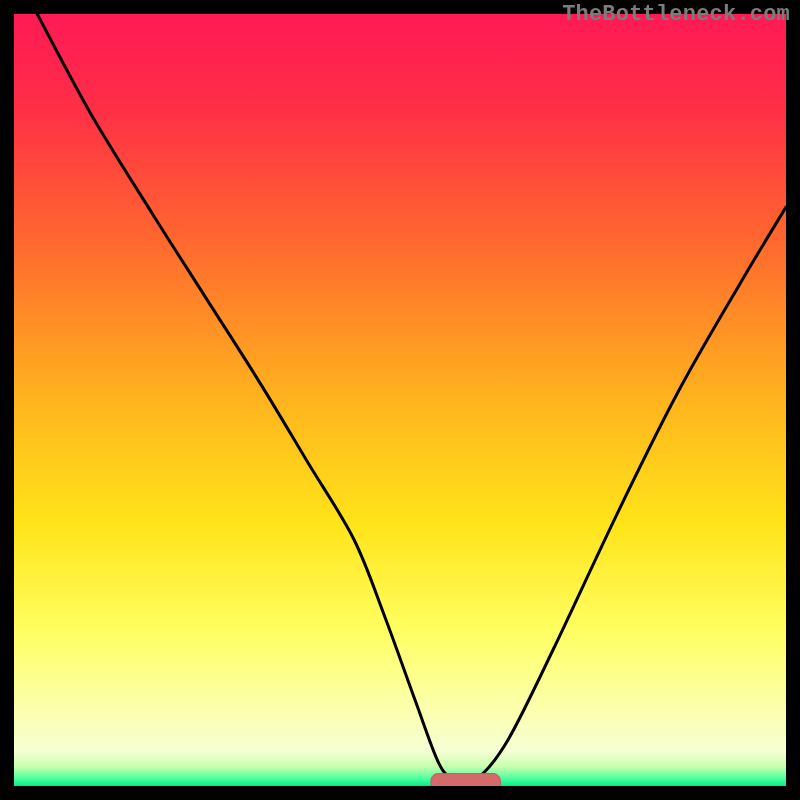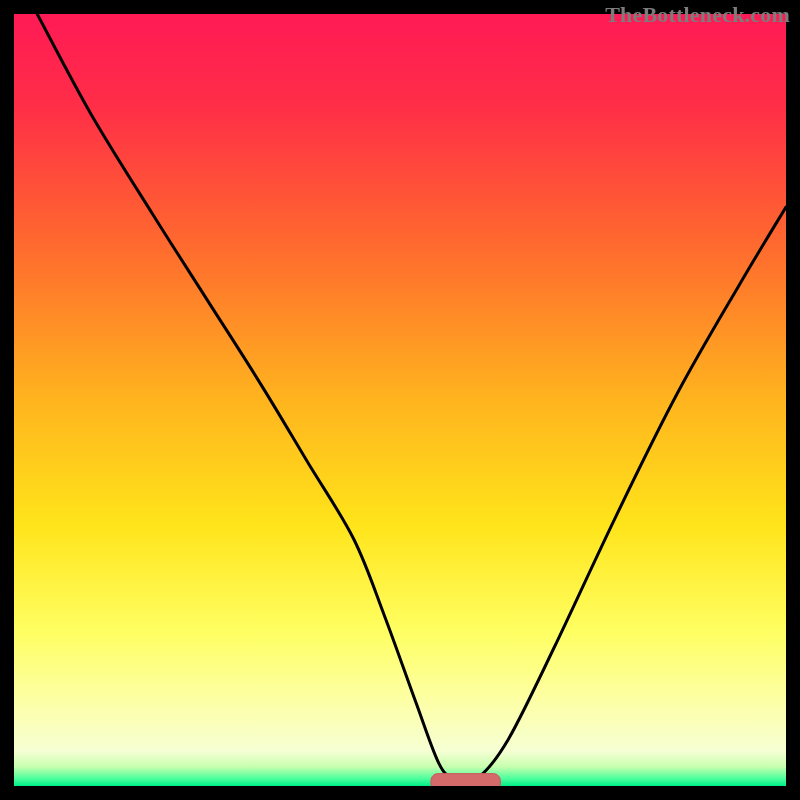--- a/index.html
+++ b/index.html
@@ -15,21 +15,21 @@
     left: 0;
     top: 0;
     width: 800px;
     height: 800px;
     background: #000000;
   }
   .watermark {
     position: absolute;
     top: 2px;
     right: 10px;
-    font-family: Liberation Serif, serif;
+    font-family: Liberation Mono, monospace;
     font-size: 22px;
     font-weight: 600;
     color: #7c7c7c;
     letter-spacing: 0.2px;
     z-index: 20;
   }
   svg.plot {
     position: absolute;
     left: 14px;
     top: 14px;

